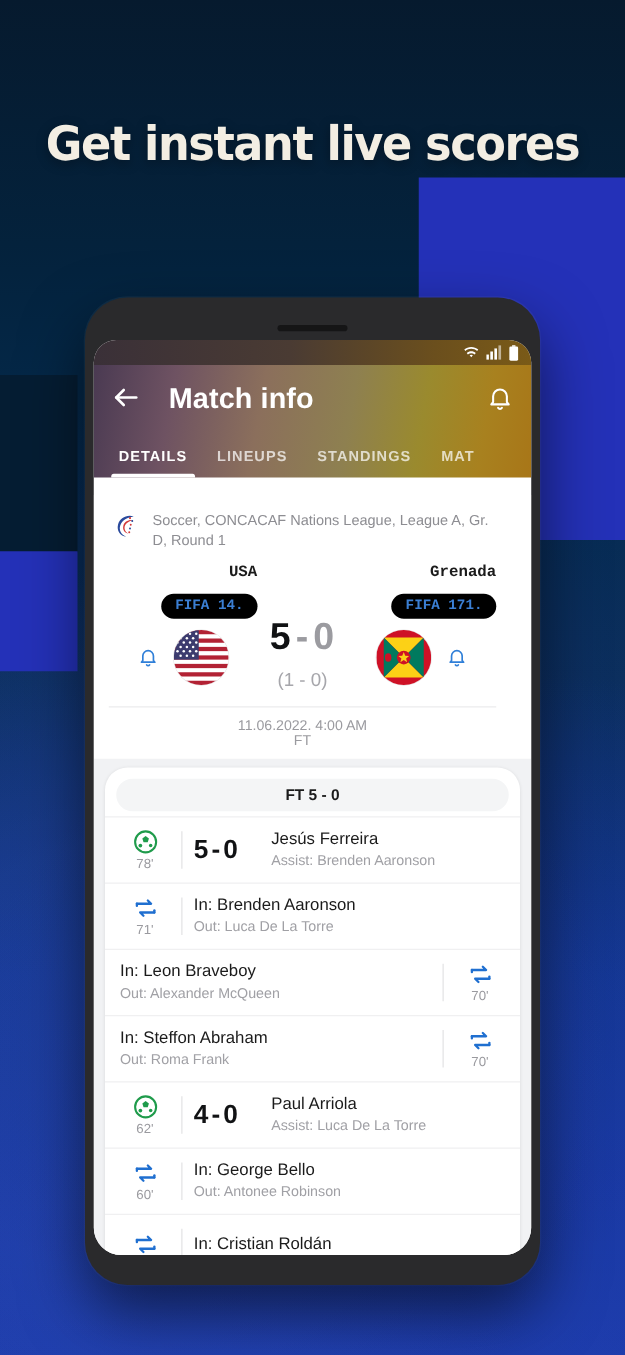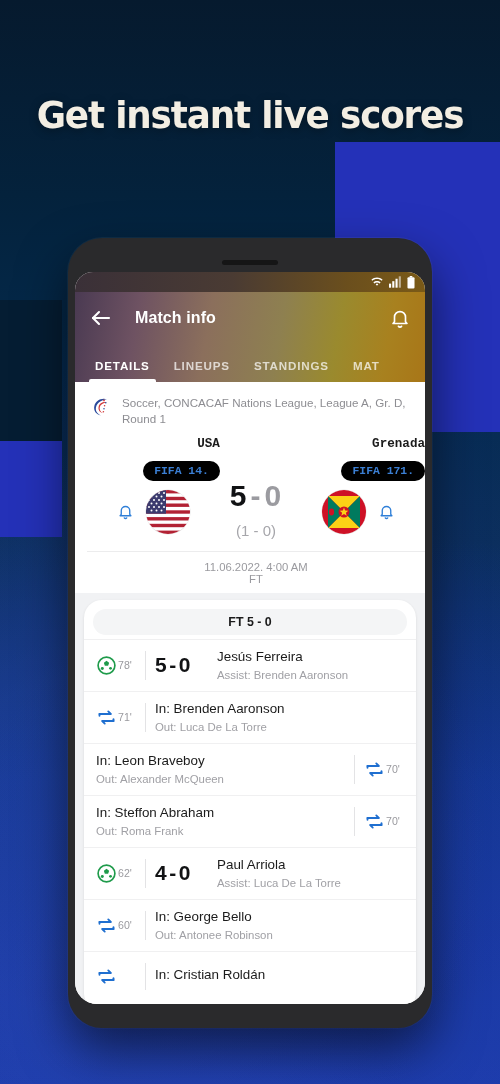--- a/index.html
+++ b/index.html
@@ -81,21 +81,21 @@
         #4a3a52 0%, #6e5262 18%, #8b6f5c 38%,
         #8e8050 58%, #9a8a2e 74%, #a8811f 88%, #a87618 100%);
     color: #fff;
   }
   .appbar-top {
     display: flex; align-items: center;
     height: 52px; padding: 0 14px;
   }
   .back-icon { width: 24px; height: 24px; cursor: pointer; }
   .appbar-title {
-    font-size: 16px; font-weight: bold;
+    font-size: 23px; font-weight: bold;
     margin-left: 22px; letter-spacing: .1px;
     flex: 1;
   }
   .bell-appbar { width: 22px; height: 24px; }
 
   .tabs {
     display: flex; align-items: flex-end;
     height: 38px; padding: 0 8px;
     position: relative;
   }
@@ -107,21 +107,21 @@
     position: relative;
   }
   .tab.active { color: #fff; }
   .tab.active::after {
     content: ""; position: absolute;
     left: 6px; right: 6px; bottom: 0;
     height: 3px; background: #fff; border-radius: 2px 2px 0 0;
   }
 
   
-  .match-header { background: #fff; padding: 8px 0 0 12px; }
+  .match-header { background: #fff; padding: 8px 28px 0 12px; margin-top: 14px; }
   .league-row { display: flex; align-items: flex-start; gap: 9px; padding: 4px 2px 2px 2px; }
   .league-logo { width: 24px; height: 24px; flex: none; margin-top: 1px; }
   .league-text {
     font-size: 11.6px; color: #8d8d92; line-height: 1.42;
     padding-top: 1px;
   }
 
   .teams-row {
     display: grid;
     grid-template-columns: 1fr auto 1fr;
@@ -185,21 +185,21 @@
     display: flex; align-items: center;
     padding: 9px 12px;
     border-top: 1px solid #f0f0f1;
     min-height: 50px;
   }
   .event:first-of-type { border-top: none; }
   .event.away { flex-direction: row-reverse; }
 
   .ev-icon-col {
     width: 40px; flex: none;
-    display: flex; flex-direction: row; align-items: center; gap: 1px;
+    display: flex; flex-direction: column; align-items: center; gap: 1px;
   }
   .ev-min { font-size: 10.6px; color: #9a9a9f; }
   .ev-divider { width: 1px; align-self: stretch; background: #e3e3e5; margin: 2px 9px; }
   .ev-score {
     font-size: 21px; font-weight: bold; color: #111214;
     letter-spacing: .5px; flex: none; min-width: 62px;
   }
   .ev-score .d { color: #111214; margin: 0 2px; }
   .ev-body { flex: 1; min-width: 0; }
   .event.away .ev-body { text-align: left; }

